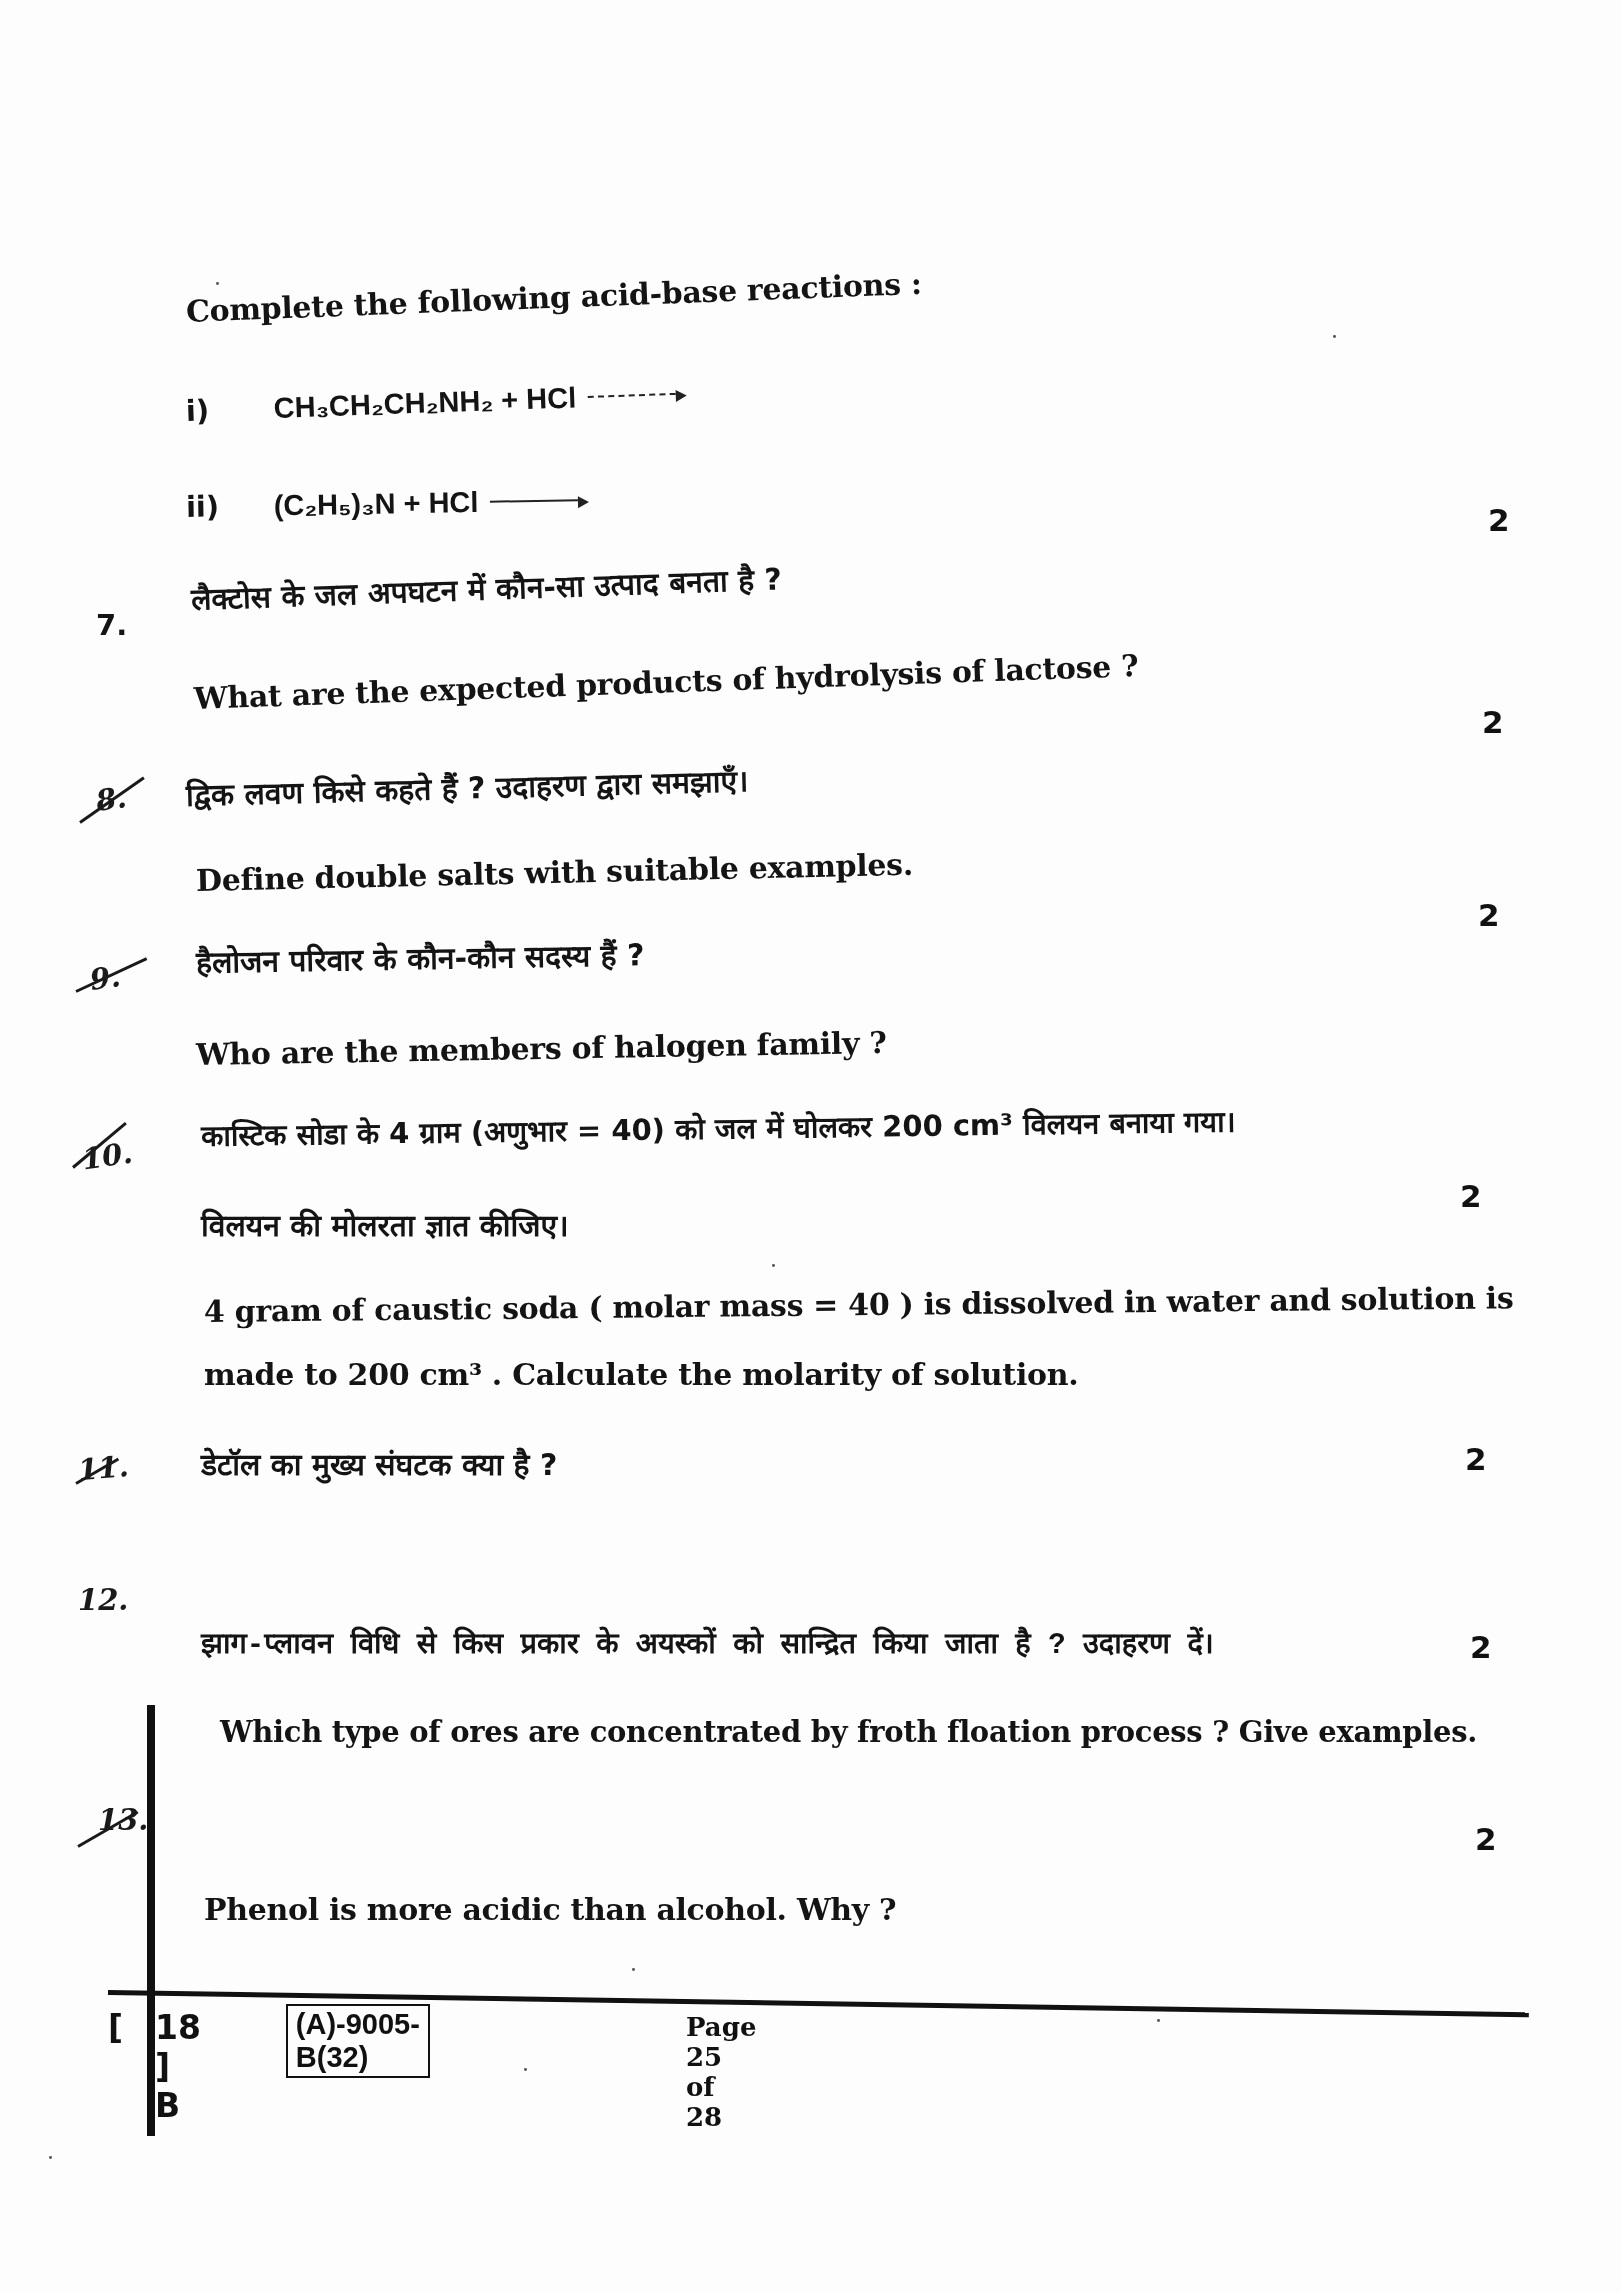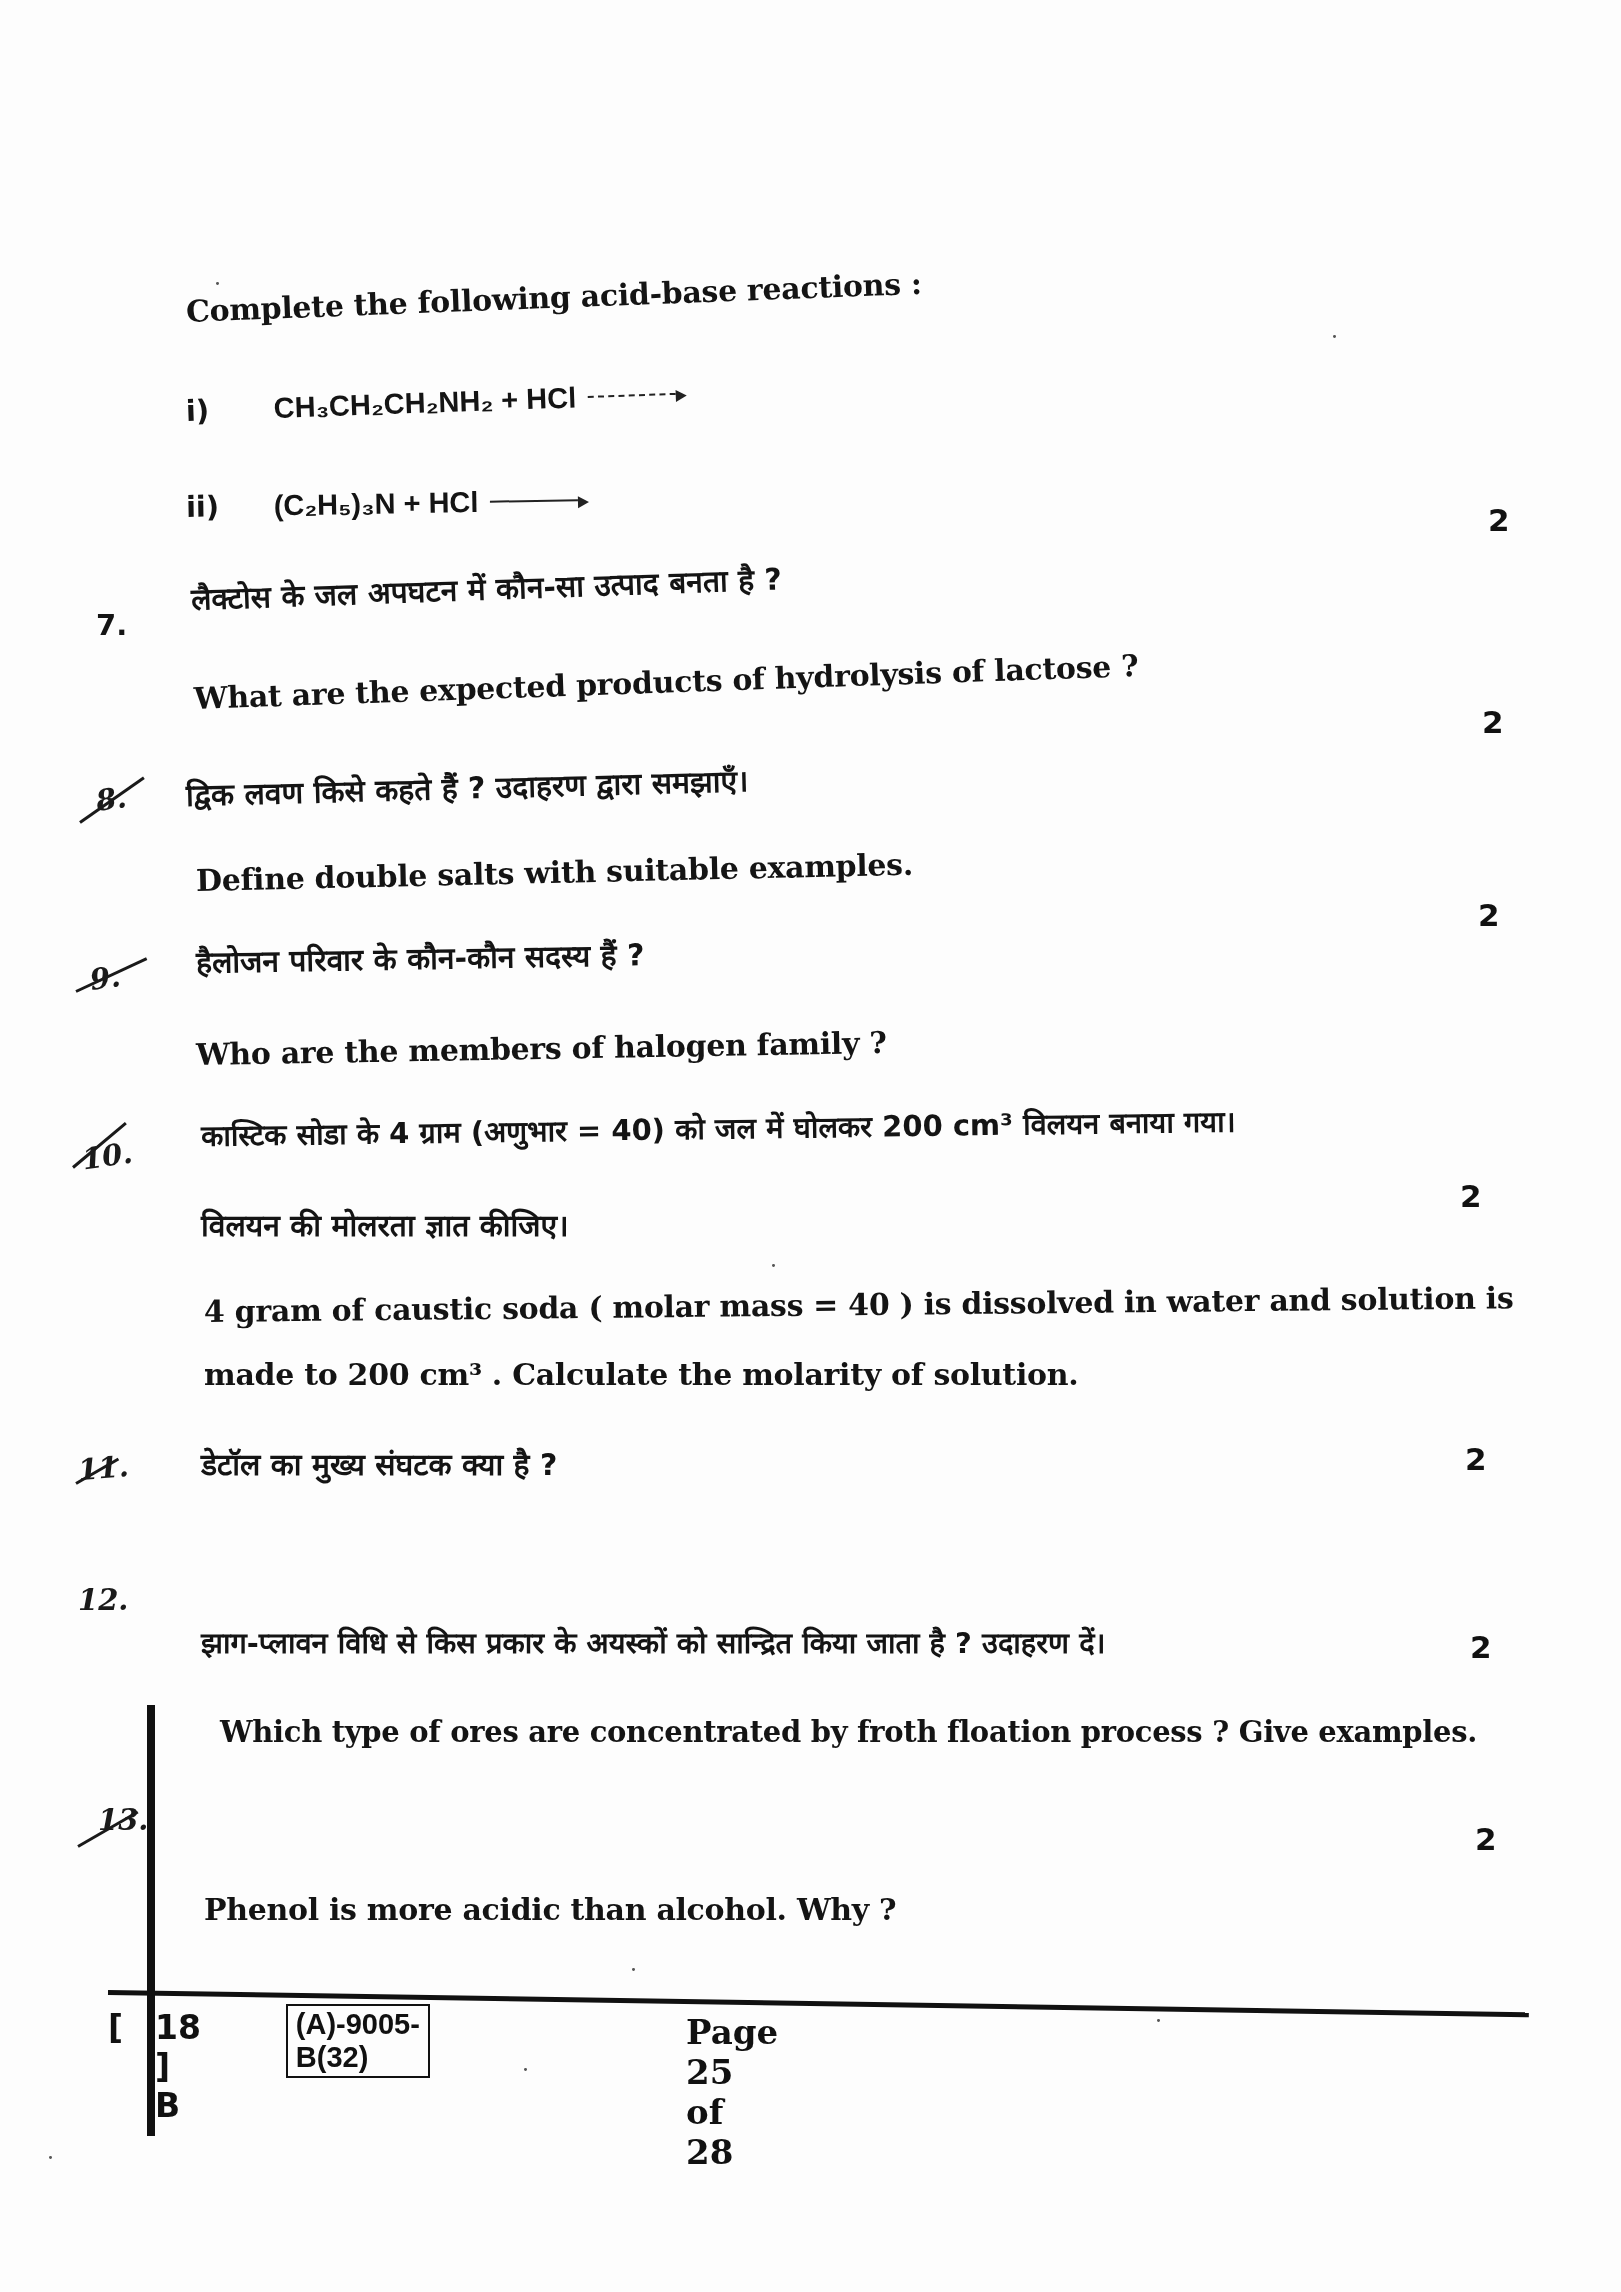--- a/index.html
+++ b/index.html
@@ -52,21 +52,21 @@
   .footer-rule {
     position: absolute; left: 108px; top: 1990px; width: 1421px; height: 4.9px; background: #111;
     transform: rotate(0.9deg); transform-origin: left center;
   }
   .footer { position: absolute; top: 2004px; left: 108px; font-family: "DejaVu Sans", sans-serif; font-weight: bold; color: #111; }
   .footer .bracket { position: absolute; font-size: 33px; }
   .footer .paper-code {
     position: absolute; left: 178px; top: 0; border: 2.9px solid #111; padding: 2px 7.8px;
     font-size: 29px; font-family: "Liberation Sans", sans-serif;
   }
-  .footer .page-no { position: absolute; left: 578px; top: 7.8px; font-size: 34px; font-family: "DejaVu Serif", serif; }
+  .footer .page-no { position: absolute; left: 578px; top: 7.8px; font-size: 26px; font-family: "DejaVu Serif", serif; }
   .speck { position: absolute; width: 2.9px; height: 2.9px; background: #555; border-radius: 50%; }
 </style>
 </head>
 <body>
 
 <div class="page">
 
   <div class="line en" style="left:186px; top:294px; transform: rotate(-2.2deg); transform-origin:left;">Complete the following acid-base reactions :</div>
 
   <div class="line" style="left:186px; top:394px; transform: rotate(-2deg); transform-origin:left;">
@@ -105,21 +105,21 @@
   <div class="marks" style="left:1460px; top:1178px;">2</div>
   <div class="line en" style="left:204px; top:1294px; transform: rotate(-0.6deg); transform-origin:left;">4 gram of caustic soda ( molar mass = 40 ) is dissolved in water and solution is</div>
   <div class="line en" style="left:204px; top:1357px;">made to 200 cm³ . Calculate the molarity of solution.</div>
 
   <div class="hand-num" style="left:78px; top:1451px; transform: rotate(-5deg);">11.</div>
   <div class="tick" style="left:76px; top:1482px; width:49px; transform: rotate(-30deg);"></div>
   <div class="line hi" style="left:201px; top:1443px;">डेटॉल का मुख्य संघटक क्या है ?</div>
   <div class="marks" style="left:1465px; top:1441px;">2</div>
 
   <div class="hand-num" style="left:78px; top:1583px;">12.</div>
-  <div class="line hi" style="left:201px; top:1622px; font-size:29px;">झाग-प्लावन विधि से किस प्रकार के अयस्कों को सान्द्रित किया जाता है ? उदाहरण दें।</div>
+  <div class="line hi" style="left:201px; top:1622px; font-size:29px;font-family:Liberation Mono, monospace;">झाग-प्लावन विधि से किस प्रकार के अयस्कों को सान्द्रित किया जाता है ? उदाहरण दें।</div>
   <div class="marks" style="left:1470px; top:1629px;">2</div>
   <div class="line en" style="left:220px; top:1715px; font-size:29px;">Which type of ores are concentrated by froth floation process ? Give examples.</div>
 
   <div class="hand-num" style="left:98px; top:1803px;">13.</div>
   <div class="tick" style="left:78px; top:1845px; width:69px; transform: rotate(-30deg);"></div>
   <div class="marks" style="left:1475px; top:1821px;">2</div>
   <div class="line en" style="left:204px; top:1892px;">Phenol is more acidic than alcohol. Why ?</div>
 
   <div class="margin-line"></div>
 

